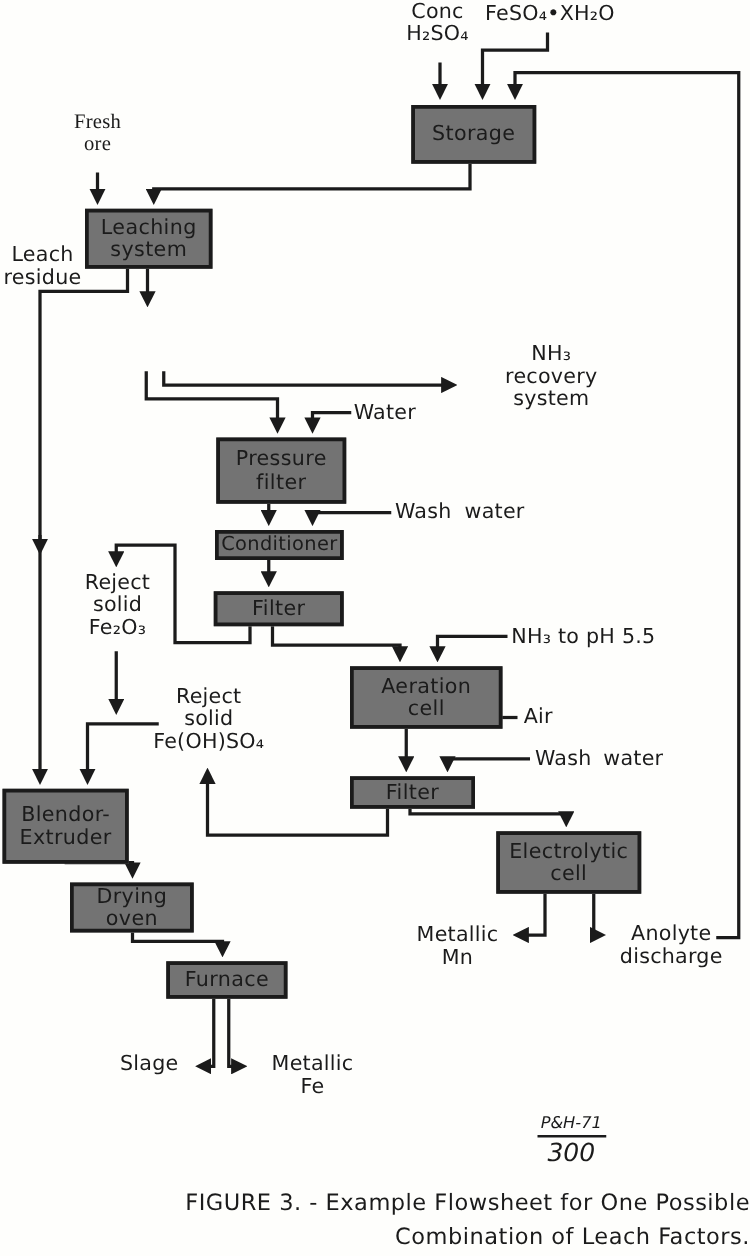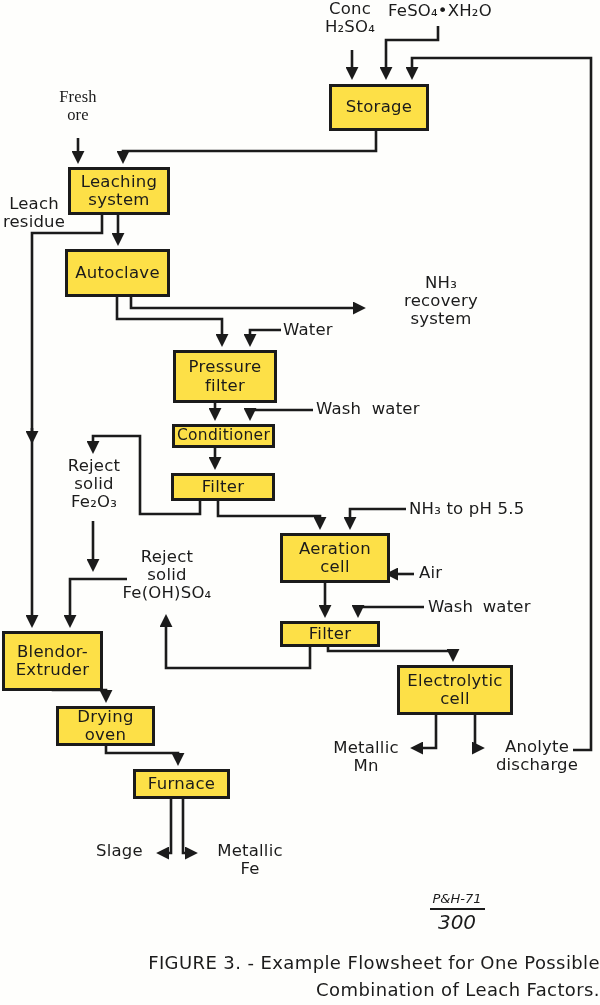--- a/index.html
+++ b/index.html
@@ -4,21 +4,21 @@
 <style>
   html,body{margin:0;padding:0;background:#e8e8e4;}
   .page{
     position:relative;width:600px;height:1005px;margin:0 auto;
     background:#fefefc;overflow:hidden;
     font-family:"DejaVu Sans",sans-serif;color:#1b1b1b;
   }
   .wires{position:absolute;left:0;top:0;width:600px;height:1005px;}
   .box{
     position:absolute;box-sizing:border-box;
-    border:3px solid #1b1b1b;background:#fde047;
+    border:3px solid #1b1b1b;background:#737373;
     display:flex;align-items:center;justify-content:center;
     text-align:center;font-size:16.5px;line-height:1.12;
     white-space:pre-line;font-weight:500;letter-spacing:.3px;
   }
   .lbl{
     position:absolute;font-size:16.5px;line-height:1.08;
     white-space:pre-line;font-weight:500;letter-spacing:.2px;
   }
   .ctr{text-align:center;}
   .stamp{
@@ -71,26 +71,25 @@
     <path d="M475 715 V748 H481" marker-end="url(#ah)"></path>
     <path d="M53 679 V690 H106 V699" marker-end="url(#ah)"></path>
     <path d="M106 746 V753 H178 V762" marker-end="url(#ah)"></path>
     <path d="M171 799 V853 H160" marker-end="url(#ah)"></path>
     <path d="M183 799 V853 H194" marker-end="url(#ah)"></path>
   </svg>
 
   <div class="box" style="left:329px;top:84px;width:100px;height:47px;">Storage</div>
   <div class="box" style="left:68px;top:167px;width:102px;height:48px;">Leaching
 system</div>
-  <div class="box" style="left:65px;top:249px;width:105px;height:48px;">Autoclave</div>
   <div class="box" style="left:173px;top:350px;width:104px;height:53px;">Pressure
 filter</div>
   <div class="box" style="left:172px;top:424px;width:103px;height:24px;font-size:15.5px;">Conditioner</div>
   <div class="box" style="left:171px;top:473px;width:104px;height:28px;">Filter</div>
-  <div class="box" style="left:280px;top:533px;width:110px;height:50px;">Aeration
+  <div class="box" style="left:280px;top:533px;width:122px;height:50px;">Aeration
 cell</div>
   <div class="box" style="left:280px;top:621px;width:100px;height:26px;">Filter</div>
   <div class="box" style="left:397px;top:665px;width:116px;height:50px;">Electrolytic
 cell</div>
   <div class="box" style="left:2px;top:631px;width:101px;height:60px;">Blendor-
 Extruder</div>
   <div class="box" style="left:133px;top:769px;width:97px;height:30px;">Furnace</div>
   <div class="box" style="left:56px;top:706px;width:99px;height:40px;">Drying
 oven</div>
 

